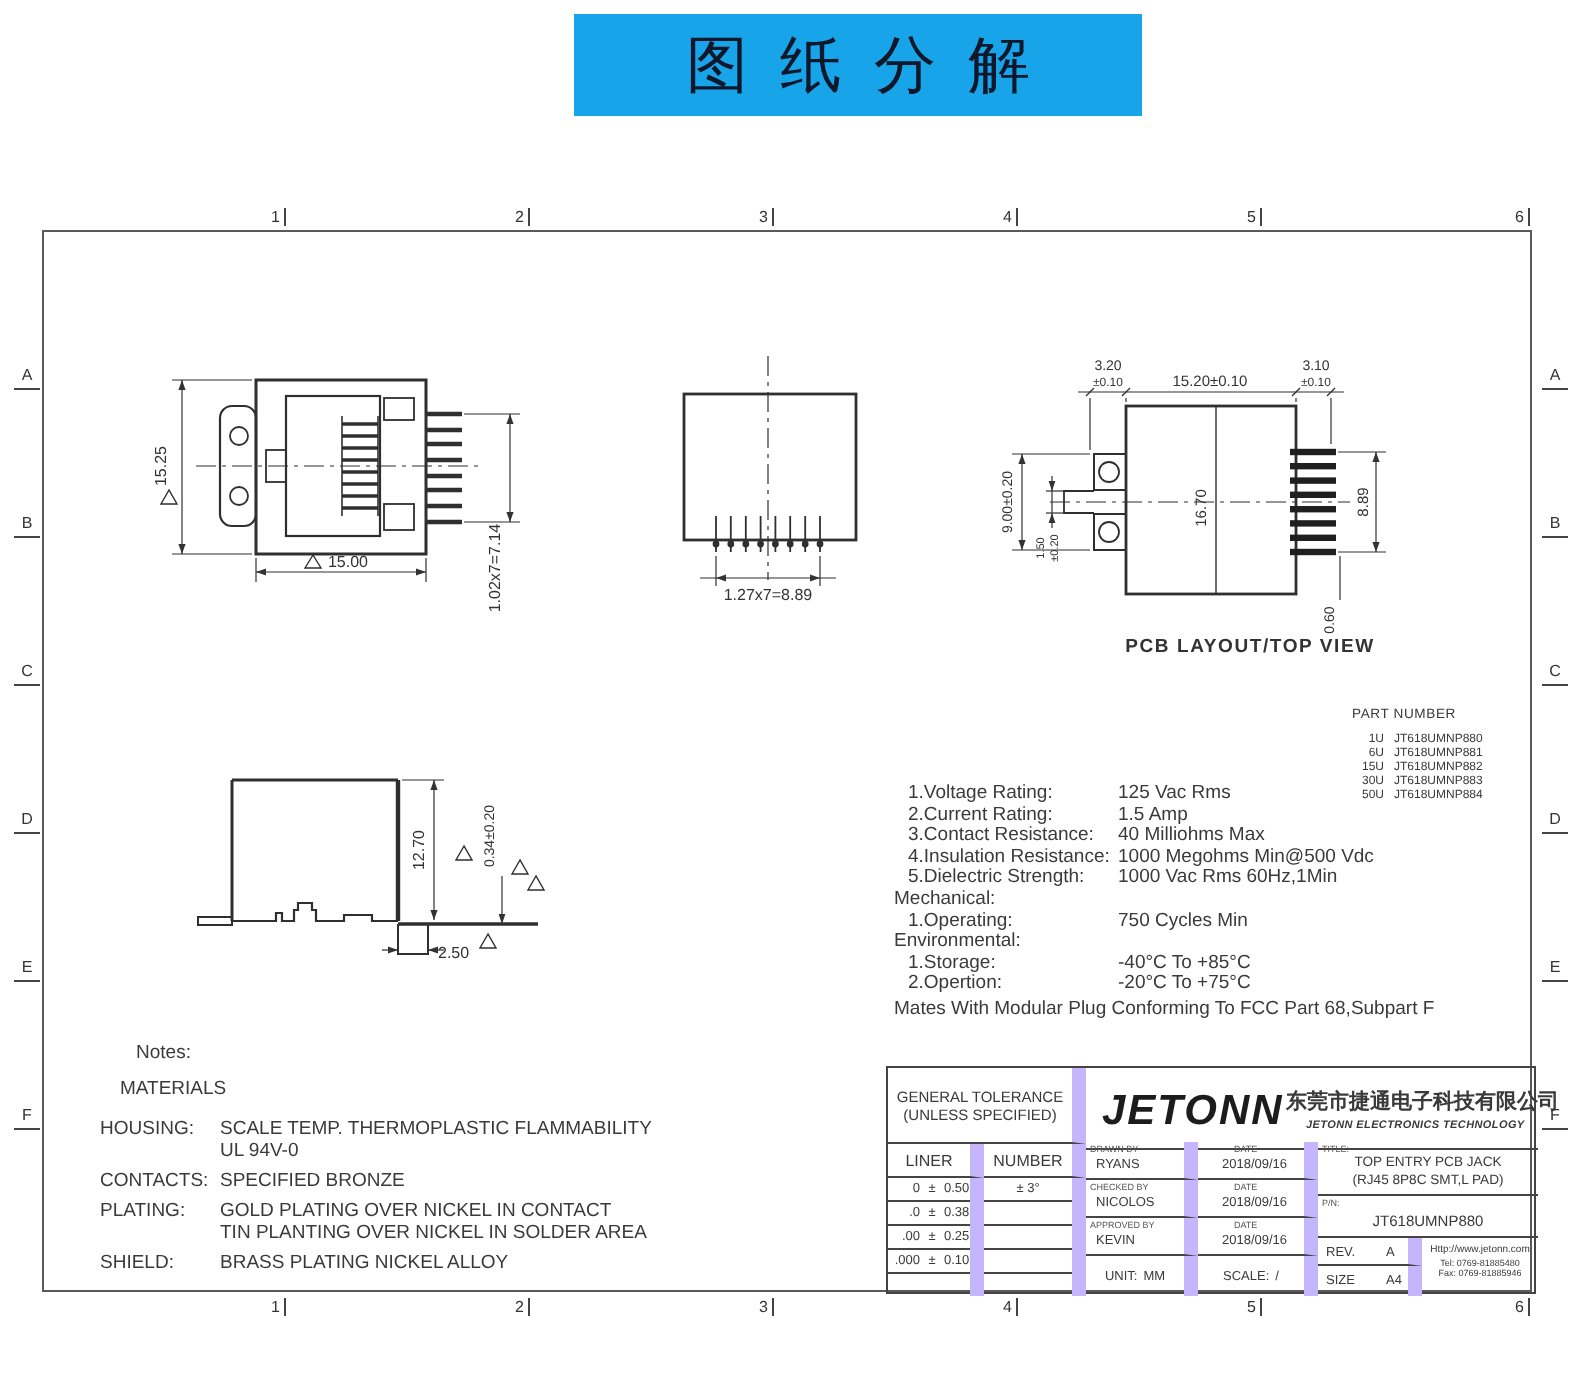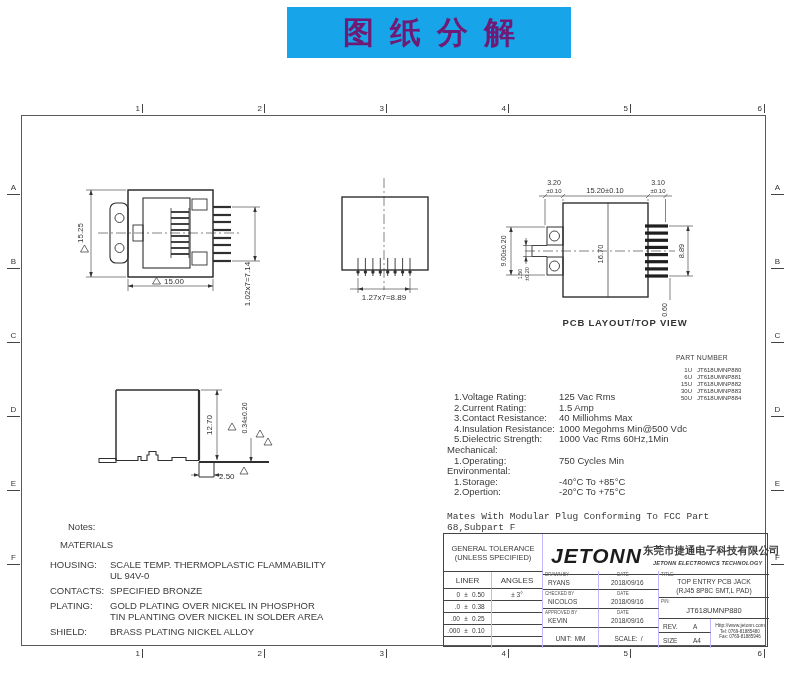--- a/index.html
+++ b/index.html
@@ -1,52 +1,52 @@
 <!DOCTYPE html>
 <html><head>
 <meta charset="utf-8">
 <style>
   html,body{margin:0;padding:0;background:#fff;}
   #canvas{position:relative;width:790px;height:699px;background:#fff;overflow:hidden;
           font-family:"Liberation Sans","DejaVu Sans",sans-serif;color:#3a3a3a;}
   
   #banner{position:absolute;left:287px;top:7px;width:284px;height:51px;background:#18a4e8;
           display:flex;align-items:center;justify-content:center;}
-  #banner .t{color:#701a75;font-size:31px;font-weight:bold;letter-spacing:16px;padding-left:16px;white-space:nowrap;}
+  #banner .t{color:#0f172a;font-size:31px;font-weight:normal;letter-spacing:16px;padding-left:16px;white-space:nowrap;}
   
   #frame{position:absolute;left:21px;top:115px;width:745px;height:531px;border:1.5px solid #5a5a5a;box-sizing:border-box;}
   .zone{position:absolute;font-size:8px;color:#333;line-height:9px;}
   .zone-col{width:16px;text-align:right;padding-right:2px;border-right:1px solid #444;height:9px;}
   .zone-row{width:13px;text-align:center;border-bottom:1px solid #444;height:11px;}
   
   svg{position:absolute;overflow:visible;}
   svg text{font-family:"Liberation Sans","DejaVu Sans",sans-serif;fill:#333;}
   .dim{font-size:8px;}
   
   #part-number{position:absolute;left:676px;top:354px;width:100px;}
   #part-number .ttl{font-size:6.8px;letter-spacing:.3px;margin-bottom:6px;}
   .pn-row{font-size:6px;line-height:6.9px;white-space:nowrap;}
   .pn-u{display:inline-block;width:16px;text-align:right;}
   .pn-no{margin-left:5px;}
   
   #specs{position:absolute;left:447px;top:392px;width:322px;font-size:9.5px;}
   .spec-h{height:10.6px;line-height:10.6px;}
   .spec-line{height:10.6px;line-height:10.6px;white-space:nowrap;}
   .spec-label{display:inline-block;width:105px;padding-left:7px;}
-  .spec-footer{height:10.6px;line-height:10.6px;margin-top:14px;font-family:Liberation Mono, monospace;}
+  .spec-footer{height:10.6px;line-height:10.6px;margin-top:2px;}
   
   #notes{position:absolute;left:48px;top:521px;width:305px;font-size:9.5px;}
   #notes .abs{position:absolute;white-space:nowrap;}
   .note-label{position:absolute;left:2px;}
   .note-val{position:absolute;left:62px;line-height:11px;}
   
   #title-block{position:absolute;left:443px;top:533px;width:325px;height:114px;border:1px solid #444;
                box-sizing:border-box;font-size:7px;}
   .tb{position:absolute;box-sizing:border-box;}
-  .br{border-right:1px solid #c4b5fd;} .bb{border-bottom:1px solid #444;}
+  .br{border-right:7px solid #c4b5fd;} .bb{border-bottom:1px solid #444;}
   .cc{display:flex;align-items:center;justify-content:center;text-align:center;}
   .tol-row{display:flex;align-items:center;height:11px;font-size:6.5px;}
   .tol-range{width:16px;text-align:right;}
   .tol-pm{width:12px;text-align:center;}
   .tiny-label{position:absolute;left:2px;top:1px;font-size:4.5px;color:#555;}
   .sign-name{position:absolute;left:5px;top:8px;font-size:6.5px;}
   .logo{font-weight:800;font-style:italic;font-size:21px;letter-spacing:1px;color:#1c1c1c;}
   .cn{font-weight:bold;font-size:10.5px;white-space:nowrap;}
   .en{font-weight:bold;font-style:italic;font-size:5.5px;letter-spacing:.2px;white-space:nowrap;}
 </style>
@@ -320,38 +320,38 @@
           <span style="display:block">UL 94V-0</span>
         </span>
     </div>
     <div style="position:absolute;top:64px;width:305px;">
       <span class="note-label">CONTACTS:</span>
       <span class="note-val">SPECIFIED BRONZE</span>
     </div>
     <div style="position:absolute;top:79px;width:305px;">
       <span class="note-label">PLATING:</span>
       <span class="note-val">
-          <span style="display:block">GOLD PLATING OVER NICKEL IN PHOSPHOR</span>
+          <span style="display:block">GOLD PLATING OVER NICKEL IN CONTACT</span>
           <span style="display:block">TIN PLANTING OVER NICKEL IN SOLDER AREA</span>
         </span>
     </div>
     <div style="position:absolute;top:105px;width:305px;">
       <span class="note-label">SHIELD:</span>
       <span class="note-val">BRASS PLATING NICKEL ALLOY</span>
     </div>
   </div>
 
   <div id="title-block">
 
     <div class="tb br bb cc" style="left:0;top:0;width:99px;height:38px;flex-direction:column;font-size:7.5px;">
       <div>GENERAL TOLERANCE</div>
       <div>(UNLESS SPECIFIED)</div>
     </div>
     <div class="tb br bb cc" style="left:0;top:38px;width:48px;height:17px;font-size:8px;">LINER</div>
-    <div class="tb br bb cc" style="left:48px;top:38px;width:51px;height:17px;font-size:8px;">ANGLES</div>
+    <div class="tb br bb cc" style="left:48px;top:38px;width:51px;height:17px;font-size:8px;">NUMBER</div>
     <div class="tb br" style="left:0;top:55px;width:48px;height:59px;">
       <div class="tol-row bb">
           <span class="tol-range">0</span>
           <span class="tol-pm">±</span>
           <span>0.50</span>
         </div>
       <div class="tol-row bb">
           <span class="tol-range">.0</span>
           <span class="tol-pm">±</span>
           <span>0.38</span>

